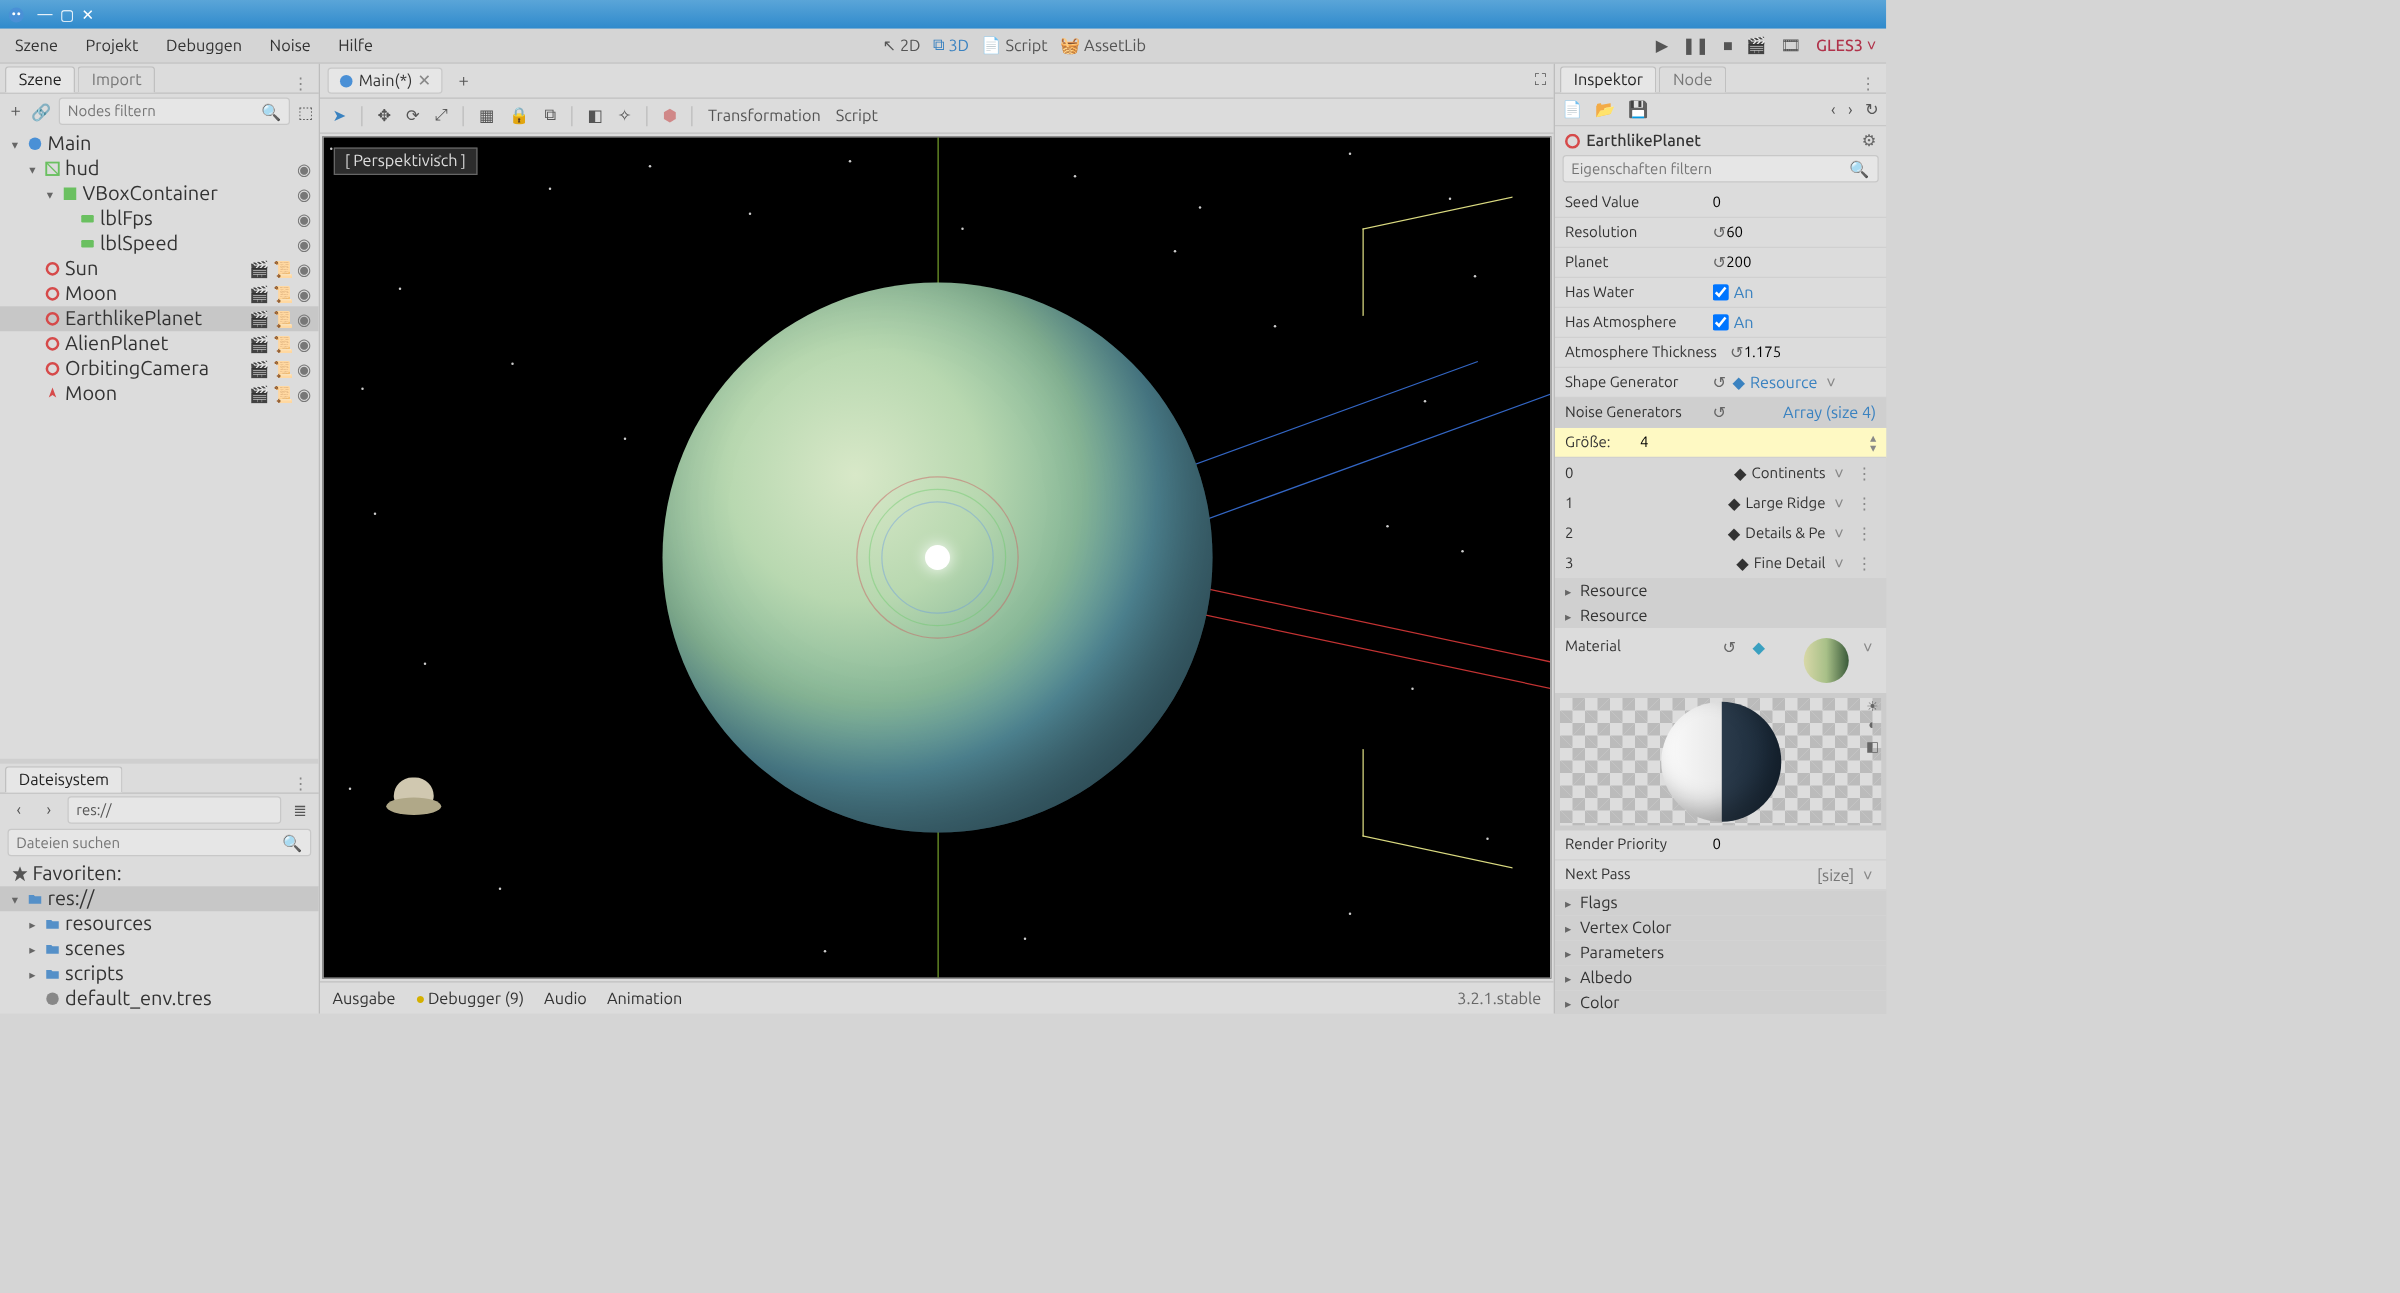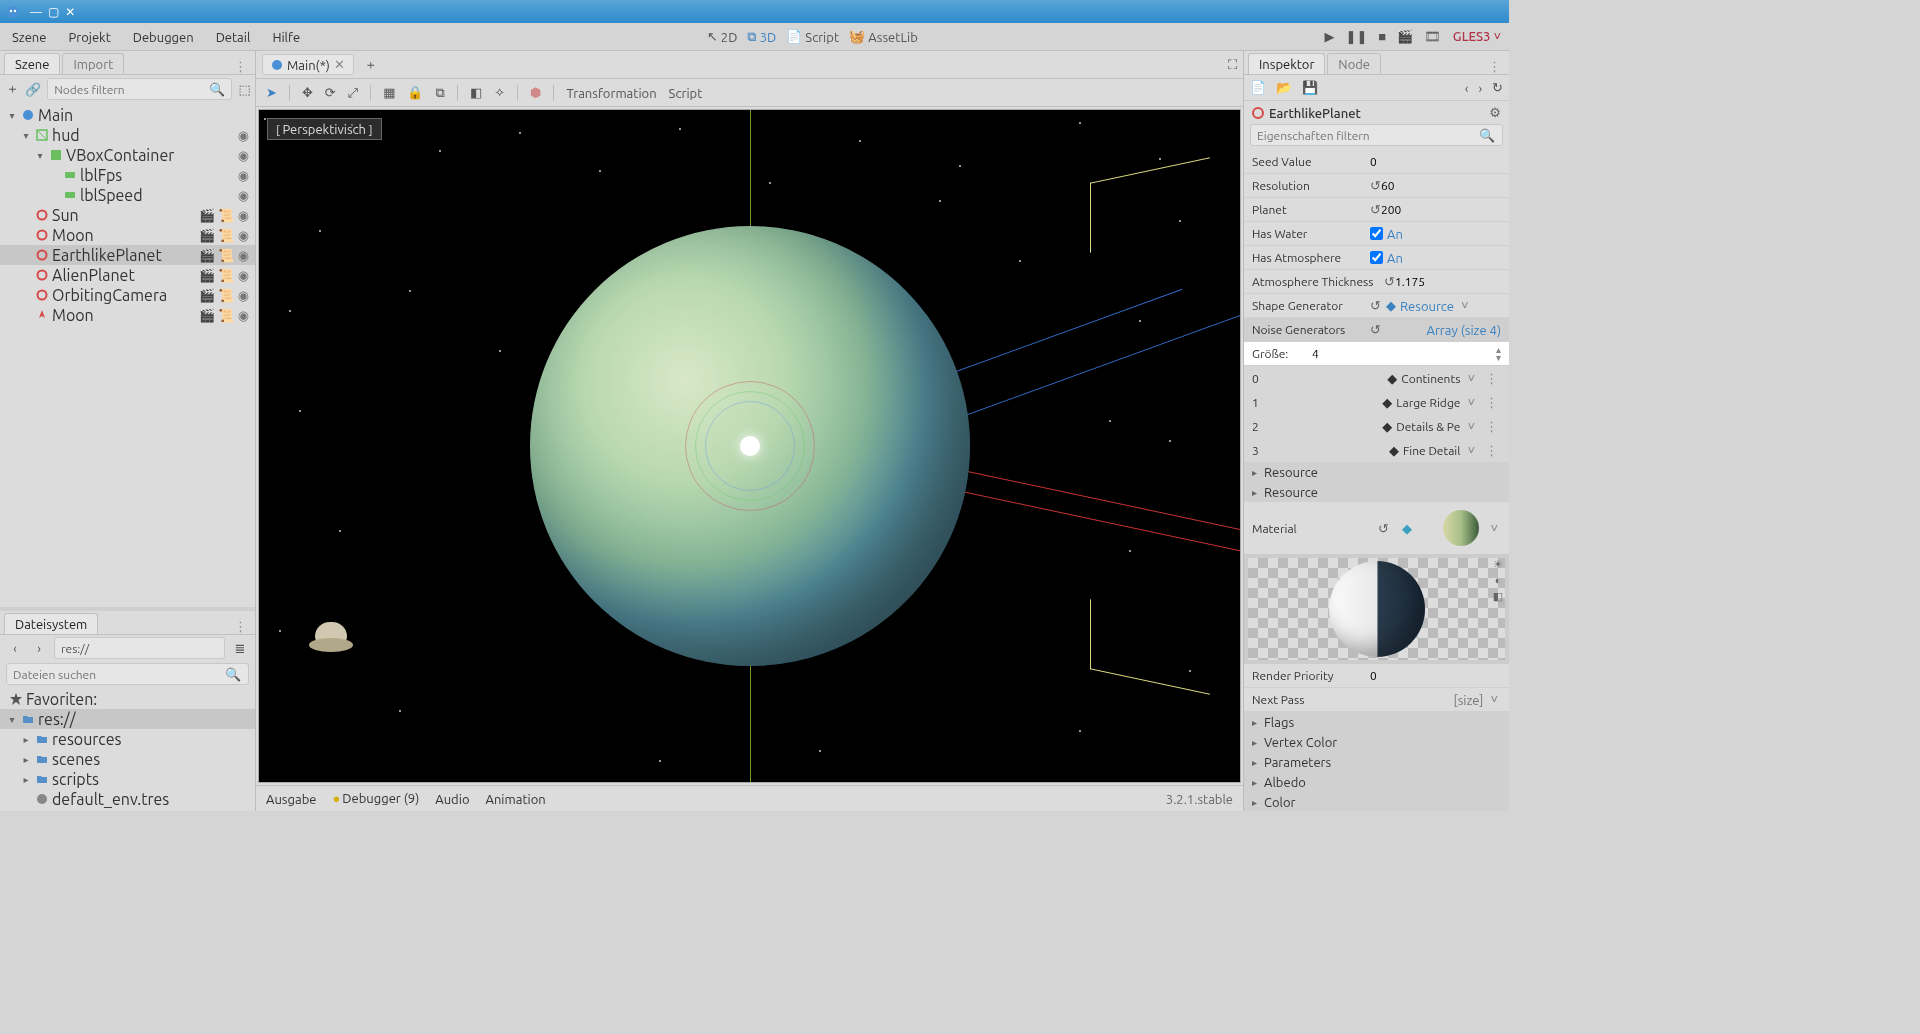--- a/index.html
+++ b/index.html
@@ -68,34 +68,34 @@
 .bottombar .yellow-dot { color: #d4b000; margin-right: 2px; }
 .right-pane { width: 266px; background: #dcdcdc; border-left: 1px solid #bdbdbd; display: flex; flex-direction: column; overflow: hidden; }
 .insp-toolbar { height: 26px; display: flex; align-items: center; padding: 0 6px; gap: 10px; border-bottom: 1px solid #c8c8c8; color: #555; }
 .insp-toolbar .spacer { flex: 1; }
 .insp-node { display: flex; align-items: center; padding: 4px 8px; font-weight: 500; gap: 5px; }
 .insp-node .tools { margin-left: auto; color: #666; cursor: pointer; }
 .insp-filter { padding: 0 6px 4px 6px; }
 .insp-props { flex: 1; overflow-y: auto; }
 .prop-row { display: flex; align-items: center; min-height: 24px; padding: 0 8px; border-bottom: 1px solid #d0d0d0; }
 .prop-row.darker { background: #cfcfcf; }
-.prop-row.dark2 { background: #ffffff; }
+.prop-row.dark2 { background: #fef9c3; }
 .prop-label { flex: 0 0 118px; font-size: 12px; color: #333; }
 .prop-reset { width: 16px; color: #666; cursor: pointer; }
 .prop-value { flex: 1; display: flex; align-items: center; gap: 4px; font-size: 12px; }
 .prop-value input[type=text] { flex: 1; border: none; background: transparent; font-size: 12px; outline: none; }
 .prop-spinner { color: #888; cursor: pointer; font-size: 10px; line-height: 8px; }
 .blue-link { color: #3a82c0; cursor: pointer; }
 .chevron { color: #888; cursor: pointer; padding: 0 3px; }
 .array-item { display: flex; align-items: center; min-height: 24px; padding: 0 8px; background: #d7d7d7; }
 .array-idx { width: 16px; font-size: 12px; }
 .array-item .res { flex: 1; text-align: right; color: #333; font-size: 12px; display: flex; align-items: center; justify-content: flex-end; gap: 4px; }
 .sub-header { display: flex; align-items: center; padding: 3px 8px; background: #d0d0d0; cursor: pointer; font-size: 12px; }
 .sub-header .chev { width: 12px; color: #666; font-size: 10px; }
-.mat-row { display: flex; align-items: center; padding: 8px; gap: 8px; }
+.mat-row { display: flex; align-items: flex-start; padding: 8px; gap: 8px; }
 .mat-preview { width: 36px; height: 36px; border-radius: 50%; background: linear-gradient(90deg, #d8d8a8 0%, #a8c088 50%, #3a5a3a 100%); margin-left: auto; }
 .mat-big-preview { height: 110px; background: #ccc; position: relative; display: flex; align-items: center; justify-content: center; }
 .checker { position: absolute; inset: 4px; background-image: linear-gradient(45deg,#bbb 25%,transparent 25%),linear-gradient(-45deg,#bbb 25%,transparent 25%),linear-gradient(45deg,transparent 75%,#bbb 75%),linear-gradient(-45deg,transparent 75%,#bbb 75%); background-size: 20px 20px; background-position:0 0,0 10px,10px -10px,-10px 0; background-color: #ddd; }
 .sphere-prev { position: relative; width: 96px; height: 96px; border-radius: 50%; background: linear-gradient(90deg, #fcfcfc 0%, #e8e8e8 50%, #2a3a4a 51%, #1a2a3a 100%); box-shadow: inset -10px -10px 20px rgba(0,0,0,0.3); }
 .mat-side-icons { position: absolute; right: 4px; top: 4px; display: flex; flex-direction: column; gap: 2px; }
 .mat-side-icons span { width: 14px; height: 14px; color: #666; cursor: pointer; font-size: 11px; text-align: center; }
 svg { display: block; }
 .ic-node { fill:#4a90d6; }
 .ic-spatial { fill:none; stroke:#d64a4a; stroke-width:2; }
 .ic-control { fill:#6ac060; }
@@ -118,21 +118,21 @@
   <span class="winbtn">—</span>
   <span class="winbtn">▢</span>
   <span class="winbtn">✕</span>
 </div>
 
 <div class="menubar">
   <div class="menu-left">
     <span class="menu-item">Szene</span>
     <span class="menu-item">Projekt</span>
     <span class="menu-item">Debuggen</span>
-    <span class="menu-item">Detail</span>
+    <span class="menu-item">Noise</span>
     <span class="menu-item">Hilfe</span>
   </div>
   <div class="menu-center">
     <span class="pill">↖ <span>2D</span></span>
     <span class="pill active">⧉ <span>3D</span></span>
     <span class="pill">📄 <span>Script</span></span>
     <span class="pill">🧺 <span>AssetLib</span></span>
   </div>
   <div class="menu-right">
     <div class="play-icons">

